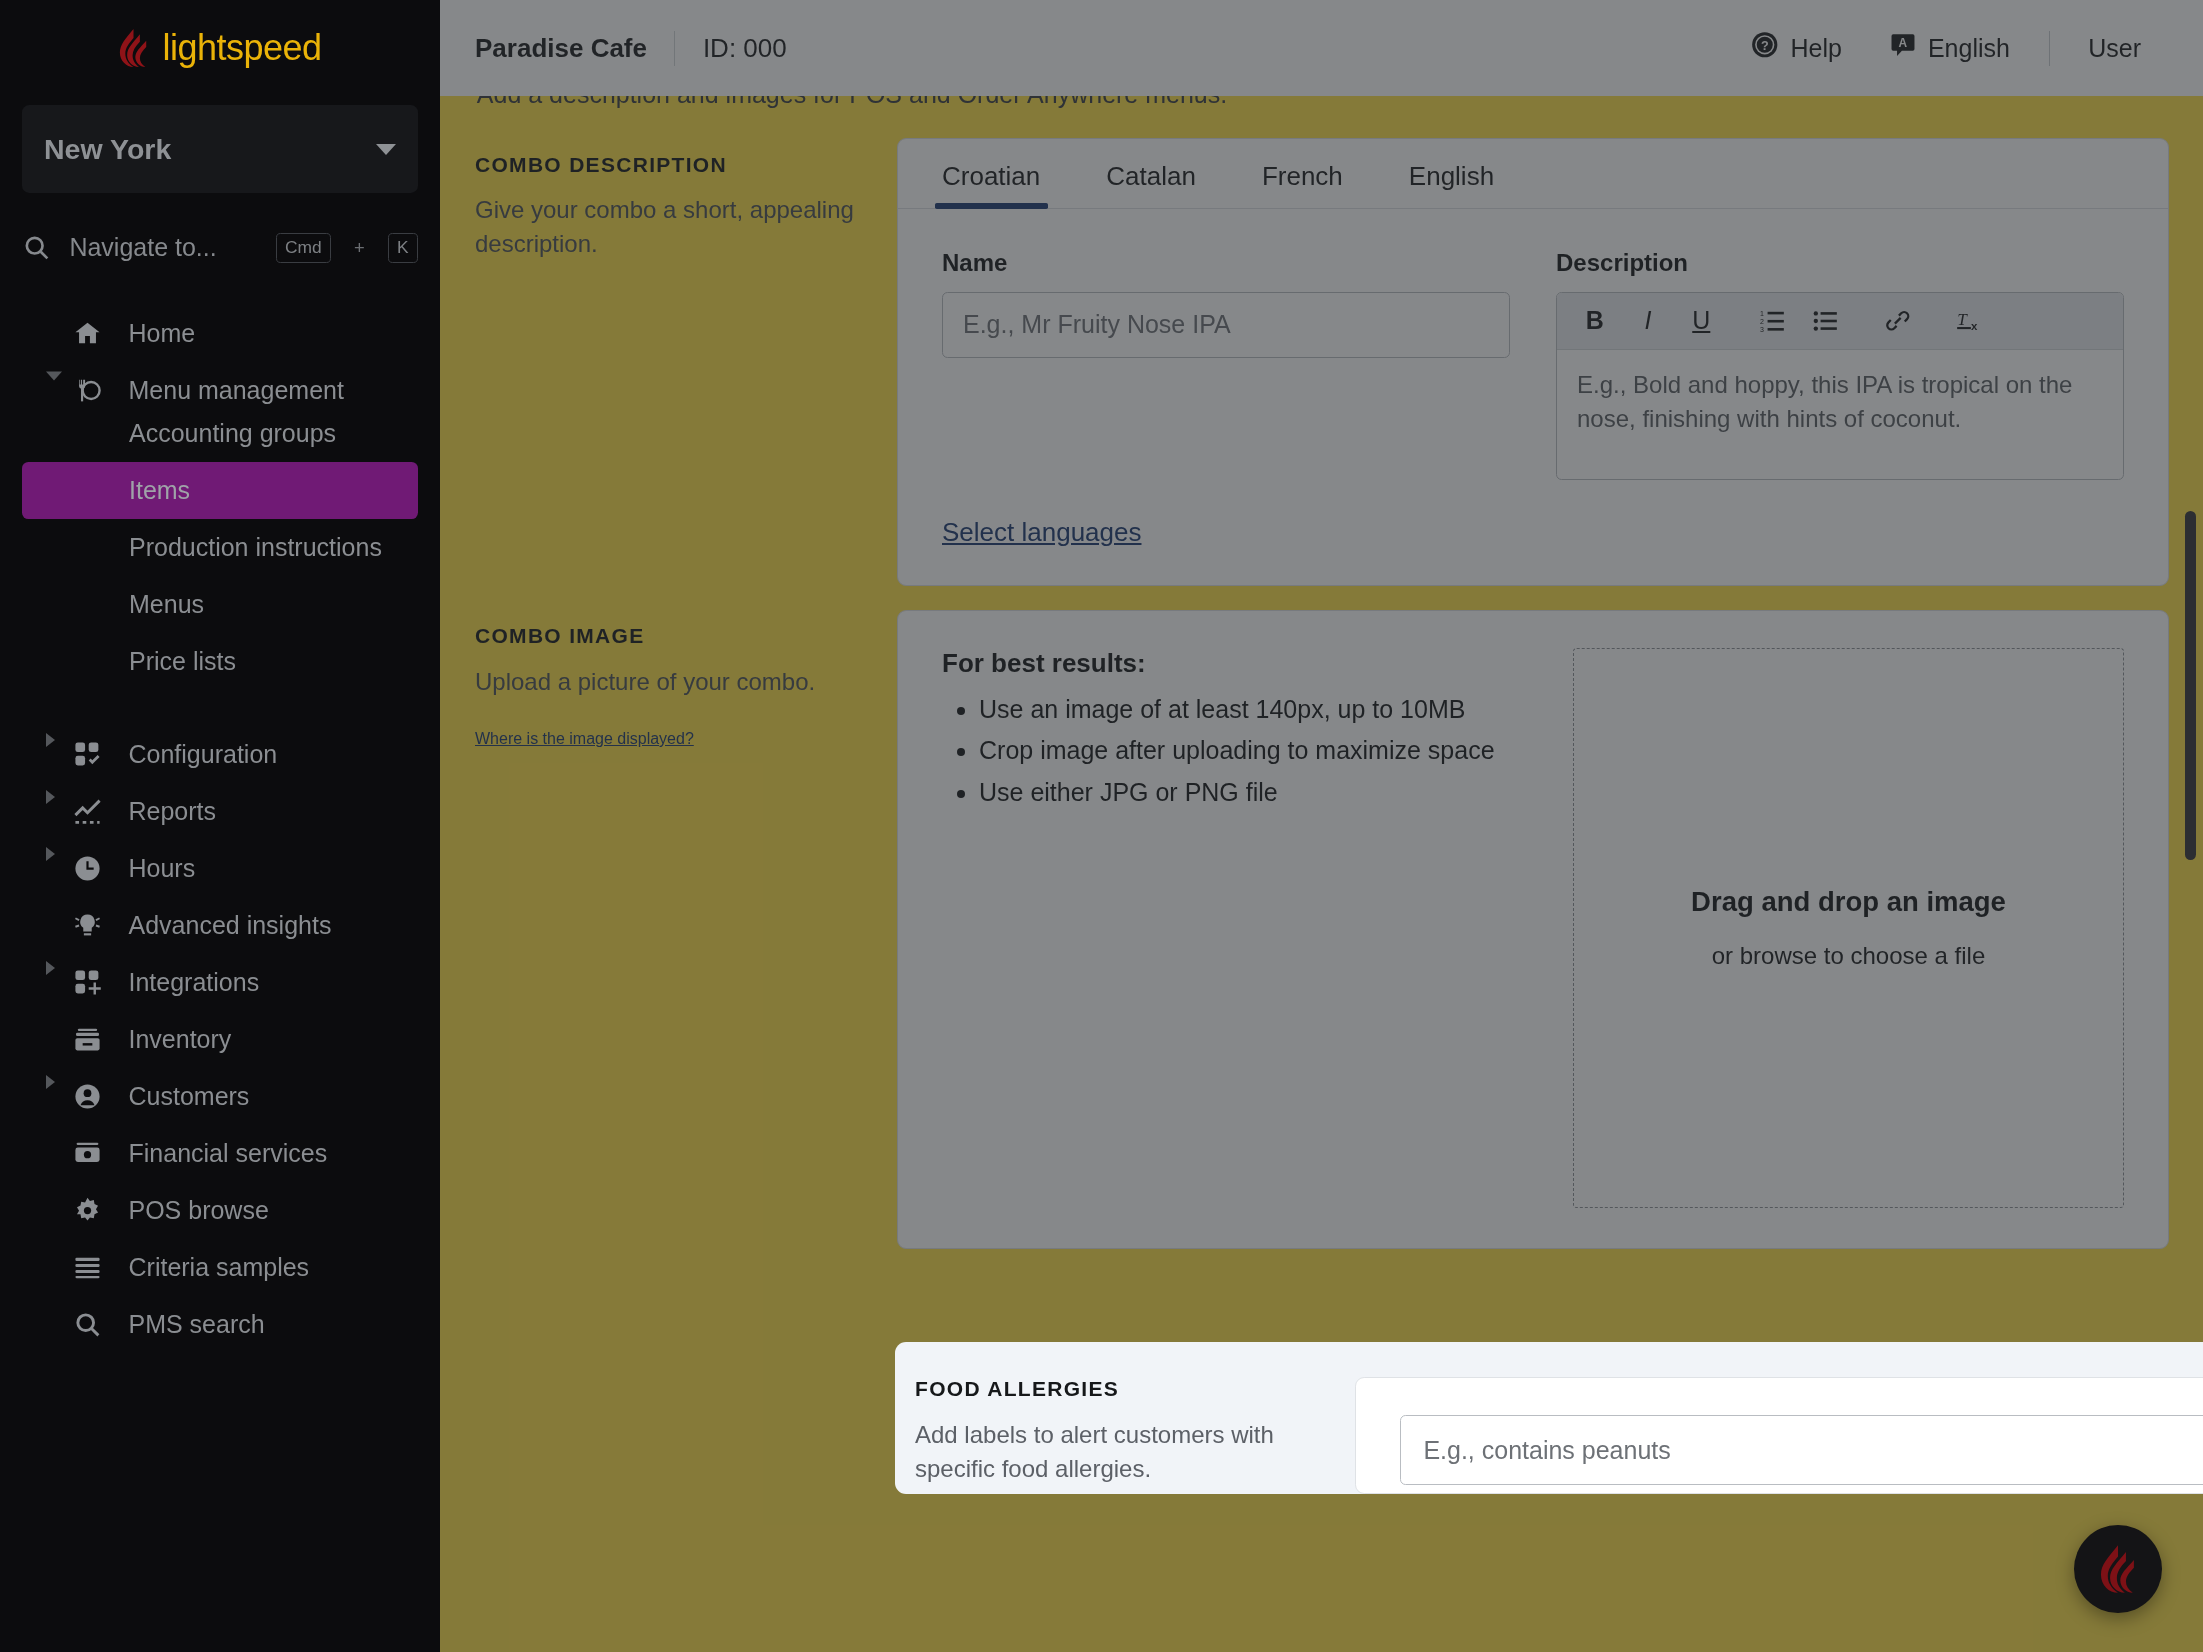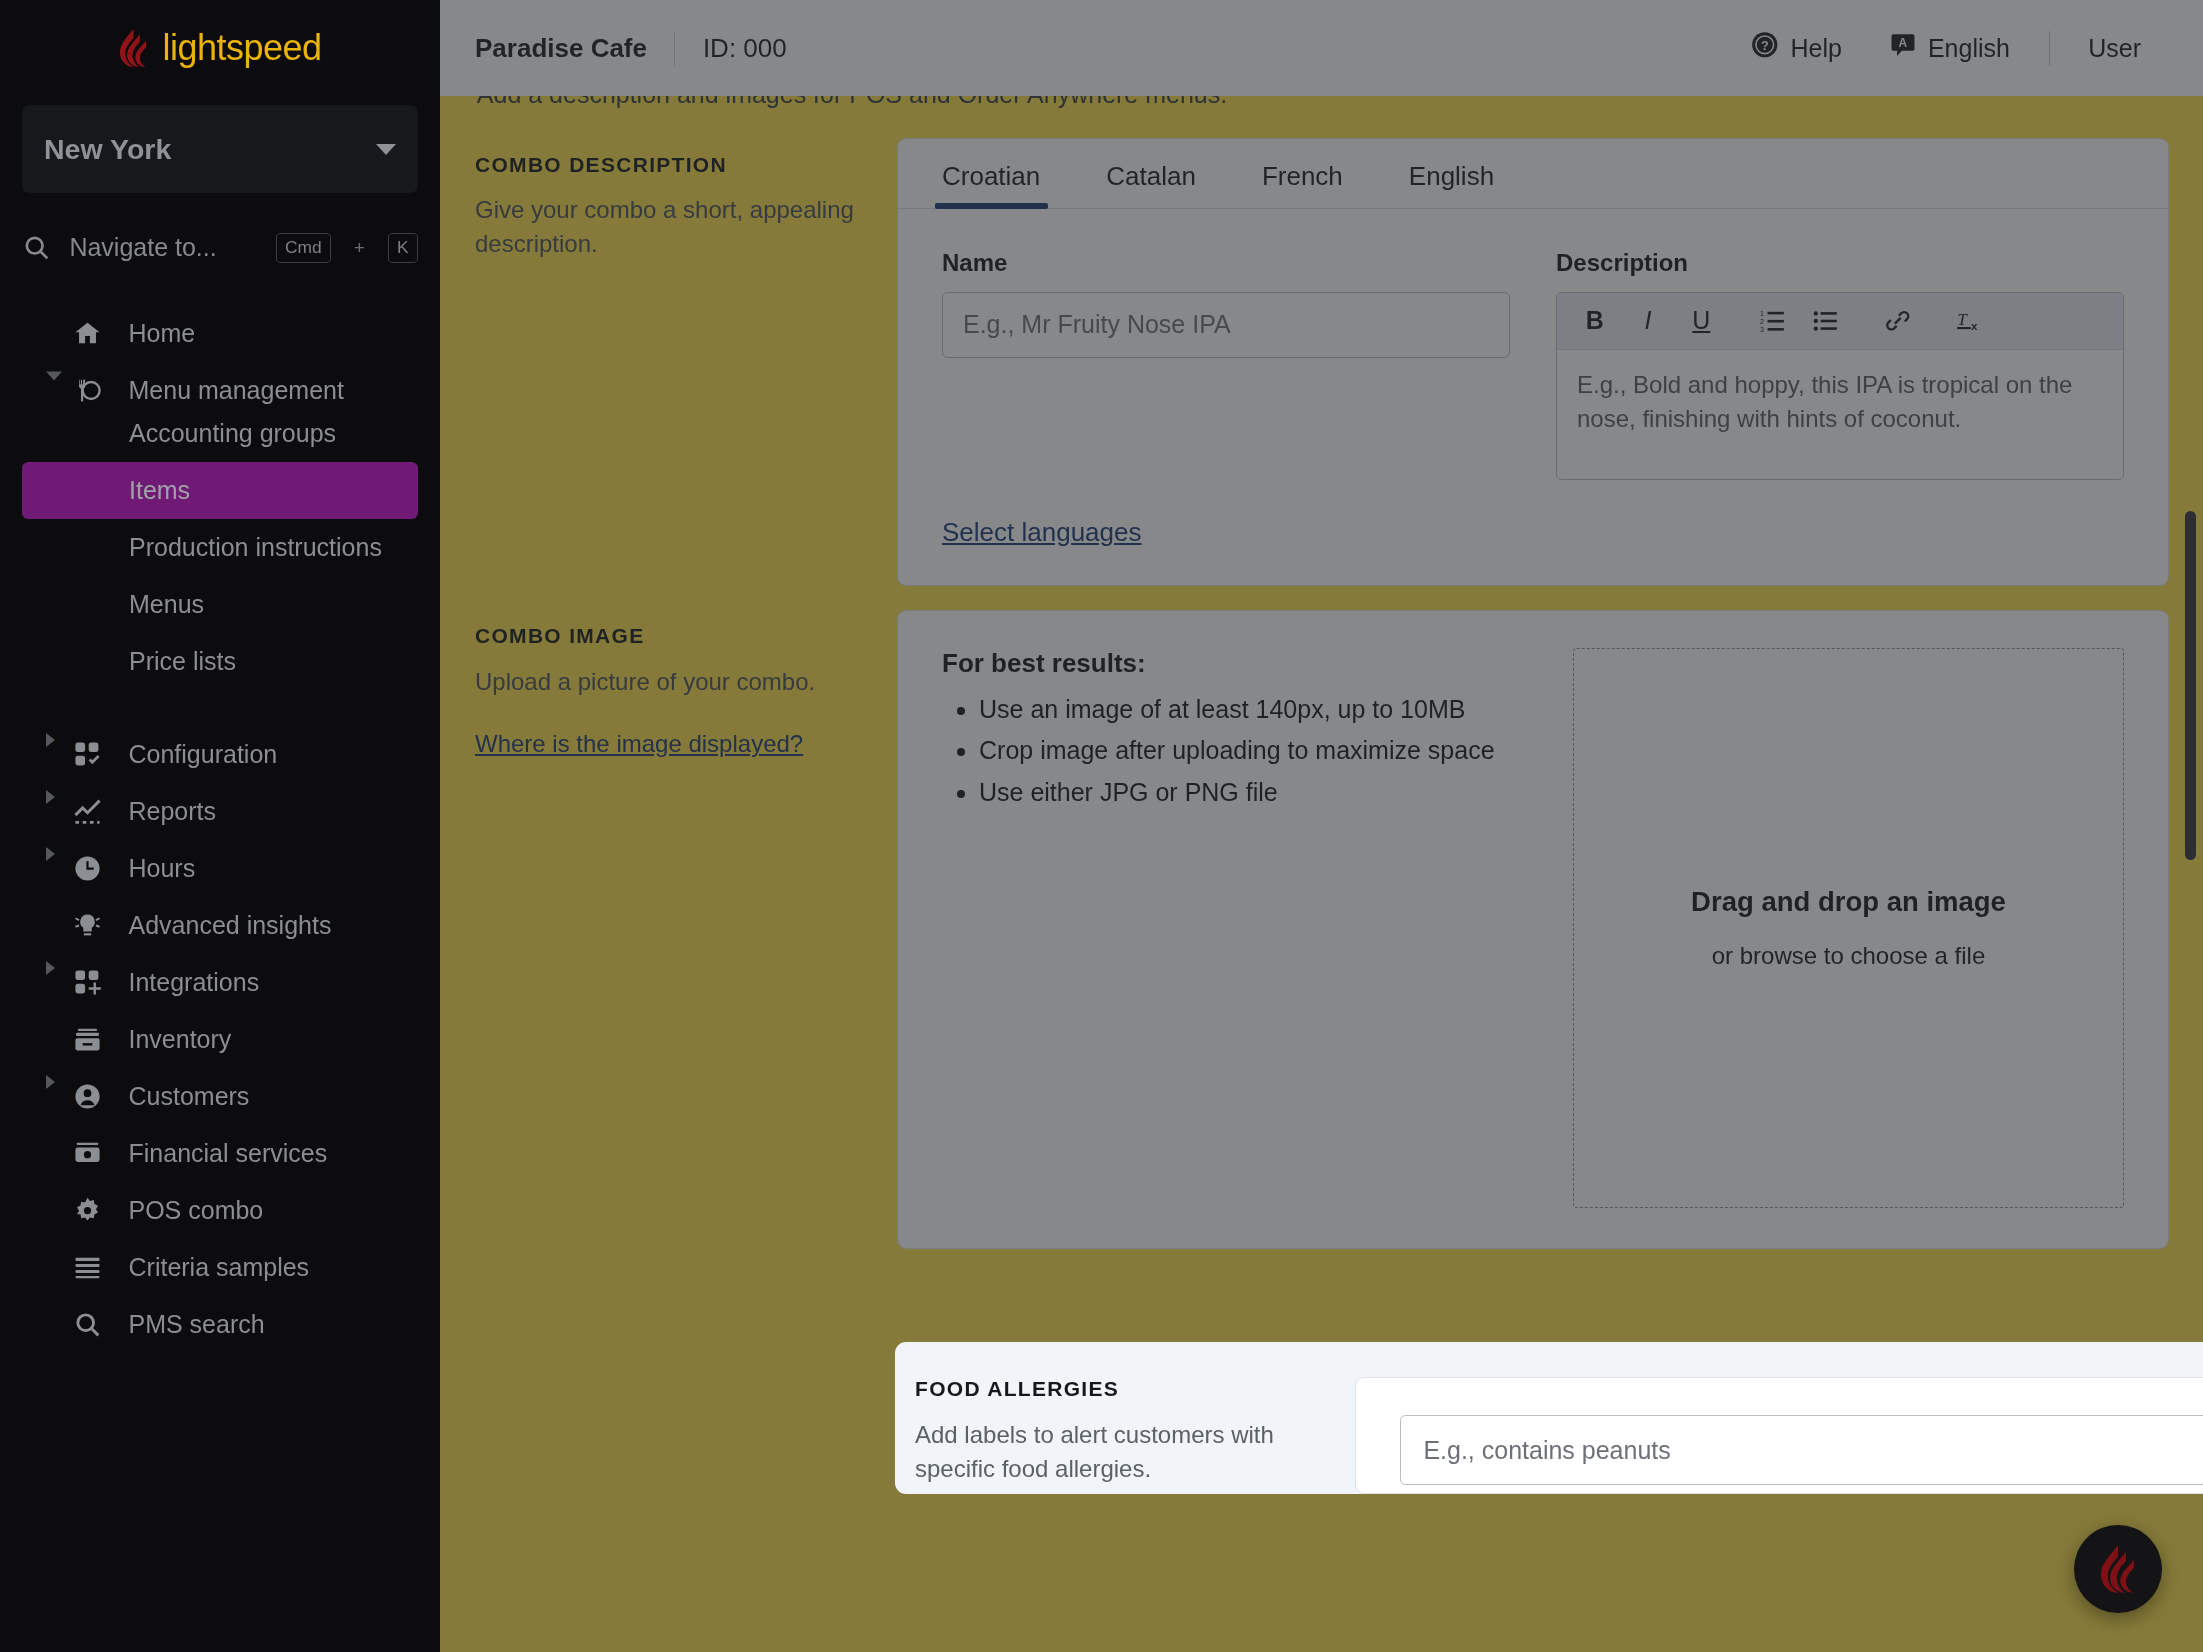--- a/index.html
+++ b/index.html
@@ -152,21 +152,21 @@
   }
   .sec-left { width: 422px; flex: 0 0 422px; padding-right: 33px; padding-top: 14.7px;}
   .sec-title {
     font-size: 21px; font-weight: 700; letter-spacing: 1.3px;
     color: #16181a; text-transform: uppercase;
     margin-bottom: 16.5px;
   }
   .sec-desc { font-size: 24px; color: #4c5055; line-height: 1.42; }
   .sec-link {
     display: inline-block; margin-top: 31px;
-    font-size: 24px; color: #1e3a6e; text-decoration: underline;
+    font-size: 16px; color: #1e3a6e; text-decoration: underline;
   }
   .card {
     flex: 1 1 auto;
     background: #ffffff;
     border: 0.9px solid #dcdfe3;
     border-radius: 9.2px;
     overflow: hidden;
   }
 
   
@@ -475,21 +475,21 @@
         <span>Financial services</span>
       </div>
 
       <div class="nav-item">
         <span class="ico">
           <svg class="nvic" width="29" height="29" viewBox="0 0 24 24" fill="#8b8e92">
             <path d="M12 1.5l2 2.6 3.2-.7.6 3.2 2.9 1.5-1.7 2.8 1.7 2.8-2.9 1.5-.6 3.2-3.2-.7-2 2.6-2-2.6-3.2.7-.6-3.2L3.3 15 5 12.2 3.3 9.4l2.9-1.5.6-3.2 3.2.7z"></path>
             <circle cx="12" cy="12" r="3" fill="#0c0c0e"></circle>
           </svg>
         </span>
-        <span>POS combo</span>
+        <span>POS browse</span>
       </div>
 
       <div class="nav-item">
         <span class="ico">
           <svg class="nvic" width="29" height="29" viewBox="0 0 24 24" fill="#8b8e92">
             <rect x="2" y="4" width="20" height="2.6" rx="1"></rect>
               <rect x="2" y="9" width="20" height="2.6" rx="1"></rect>
             <rect x="2" y="14" width="20" height="2.6" rx="1"></rect>
               <rect x="2" y="19" width="20" height="1.8" rx="0.9"></rect>
           </svg>

